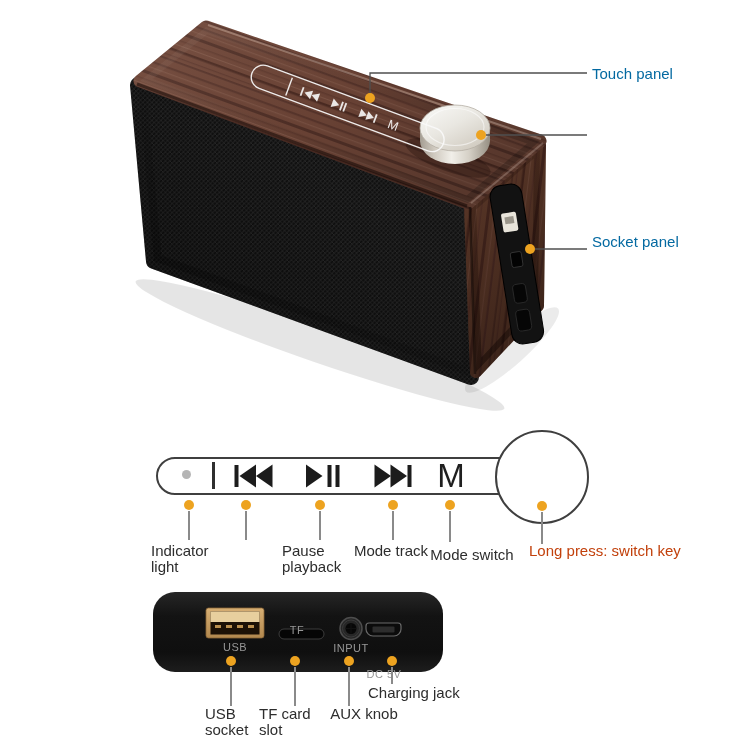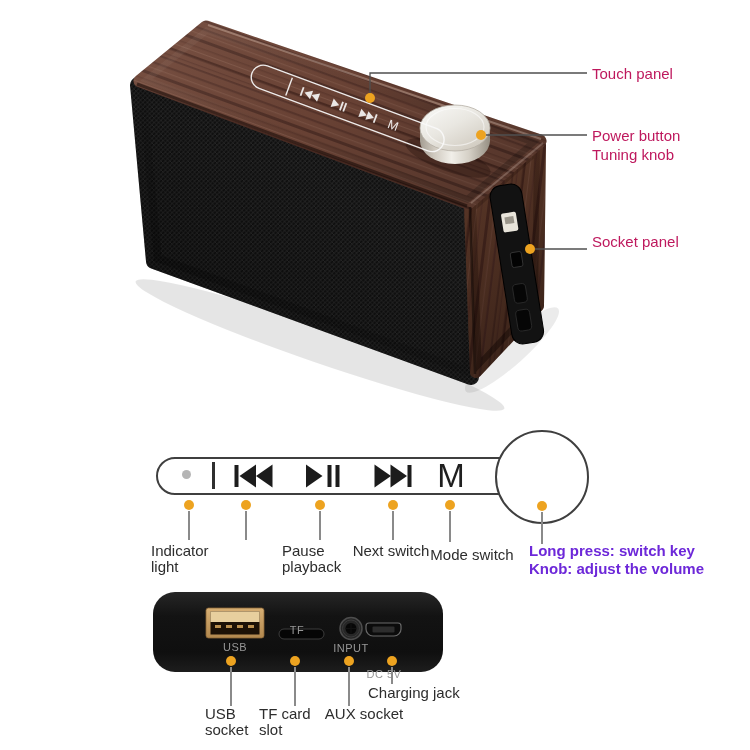--- a/index.html
+++ b/index.html
@@ -1,26 +1,26 @@
 <!DOCTYPE html>
 <html><head>
 <meta charset="utf-8">
 <style>
   html,body{margin:0;padding:0;background:#ffffff;}
   .stage{position:relative;width:750px;height:750px;background:#ffffff;overflow:hidden;
          font-family:"Liberation Sans", sans-serif;}
   svg{display:block;}
   .abs{position:absolute;}
   
-  .callout-lbl{position:absolute;font-size:15px;line-height:19px;color:#be185d;white-space:nowrap;}
+  .callout-lbl{position:absolute;font-size:15px;line-height:19px;color:#0369a1;white-space:nowrap;}
   
   .diag-lbl{position:absolute;font-size:15px;line-height:16px;color:#2d2d2d;}
   .diag-lbl.center{transform:translateX(-50%);text-align:left;}
   .diag-lbl.nowrap{white-space:nowrap;}
-  .note-block{position:absolute;font-size:15px;line-height:18px;color:#6d28d9;white-space:nowrap;font-weight:bold;}
+  .note-block{position:absolute;font-size:15px;line-height:18px;color:#c2410c;white-space:nowrap;}
   
   .dot{position:absolute;width:10px;height:10px;margin:-5px 0 0 -5px;border-radius:50%;
        background:#EDA320;}
   
   .vline{position:absolute;width:2px;background:#8a8a8a;}
   
   .pill{position:absolute;left:156px;top:457px;width:404px;height:38px;background:#ffffff;
         border:2px solid #3f3f3f;border-radius:19px;box-sizing:border-box;}
   .knob-circle{position:absolute;left:495px;top:430px;width:94px;height:94px;background:#ffffff;
         border:2px solid #3f3f3f;border-radius:50%;box-sizing:border-box;}
@@ -164,24 +164,20 @@
       <line x1="535" y1="249" x2="587" y2="249"></line>
     </g>
     <g fill="#EDA320" stroke="none">
       <circle cx="370" cy="98" r="5"></circle>
       <circle cx="481" cy="135" r="5"></circle>
       <circle cx="530" cy="249" r="5"></circle>
     </g>
   </svg>
 
   <div class="callout-lbl" style="left:592px;top:64px">Touch panel</div>
-  <div class="callout-lbl" style="left:592px;top:126px">
-    <div>Power button</div>
-    <div>Tuning knob</div>
-  </div>
   <div class="callout-lbl" style="left:592px;top:232px">Socket panel</div>
 
   <div class="pill"></div>
   <div class="knob-circle"></div>
   <div class="ind-dot"></div>
   <div class="pill-divider"></div>
 
   <svg class="abs" style="left:230px;top:460px" width="190" height="32" viewBox="230 460 190 32" fill="#1c1c1c">
     <g>
       <rect x="234.5" y="465" width="4" height="22"></rect>
@@ -210,25 +206,24 @@
 
   <span class="vline" style="left:188px;top:511px;height:29px"></span>
   <span class="vline" style="left:245px;top:511px;height:29px"></span>
   <span class="vline" style="left:319px;top:511px;height:29px"></span>
   <span class="vline" style="left:392px;top:511px;height:29px"></span>
   <span class="vline" style="left:449px;top:511px;height:31px"></span>
   <span class="vline" style="left:541px;top:512px;height:32px"></span>
 
   <div class="diag-lbl center" style="left:186px;top:543px;width:70px">Indicator light</div>
   <div class="diag-lbl center" style="left:322px;top:543px;width:80px">Pause playback</div>
-  <div class="diag-lbl center nowrap" style="left:391px;top:543px">Next switch</div>
+  <div class="diag-lbl center nowrap" style="left:391px;top:543px">Mode track</div>
   <div class="diag-lbl center nowrap" style="left:472px;top:547px">Mode switch</div>
   <div class="note-block" style="left:529px;top:542px">
     <div>Long press: switch key</div>
-    <div>Knob: adjust the volume</div>
   </div>
 
   <div class="ports-panel"></div>
   <svg class="abs" style="left:153px;top:592px" width="290" height="80" viewBox="0 0 290 80">
 
     <g>
       <rect x="53" y="16" width="58" height="30" rx="2.5" fill="url(#usbGold)" stroke="#8a6536" stroke-width="0.8"></rect>
       <rect x="57.5" y="19.5" width="49" height="23" fill="#1c1106"></rect>
       <rect x="57.5" y="19.5" width="49" height="10.5" fill="#e7cf9e"></rect>
       <rect x="62" y="33" width="6" height="3" fill="#b98f4f"></rect>
@@ -264,15 +259,15 @@
   <span class="dot" style="left:392px;top:661px"></span>
 
   <span class="vline" style="left:230px;top:667px;height:39px"></span>
   <span class="vline" style="left:294px;top:667px;height:39px"></span>
   <span class="vline" style="left:348px;top:667px;height:39px"></span>
   <span class="vline" style="left:391px;top:667px;height:17px"></span>
 
   <div class="diag-lbl nowrap" style="left:368px;top:685px">Charging jack</div>
   <div class="diag-lbl center" style="left:233px;top:706px;width:56px">USB socket</div>
   <div class="diag-lbl center" style="left:291px;top:706px;width:64px">TF card slot</div>
-  <div class="diag-lbl center nowrap" style="left:364px;top:706px">AUX socket</div>
+  <div class="diag-lbl center nowrap" style="left:364px;top:706px">AUX knob</div>
 
 </div>
 
 </body></html>

